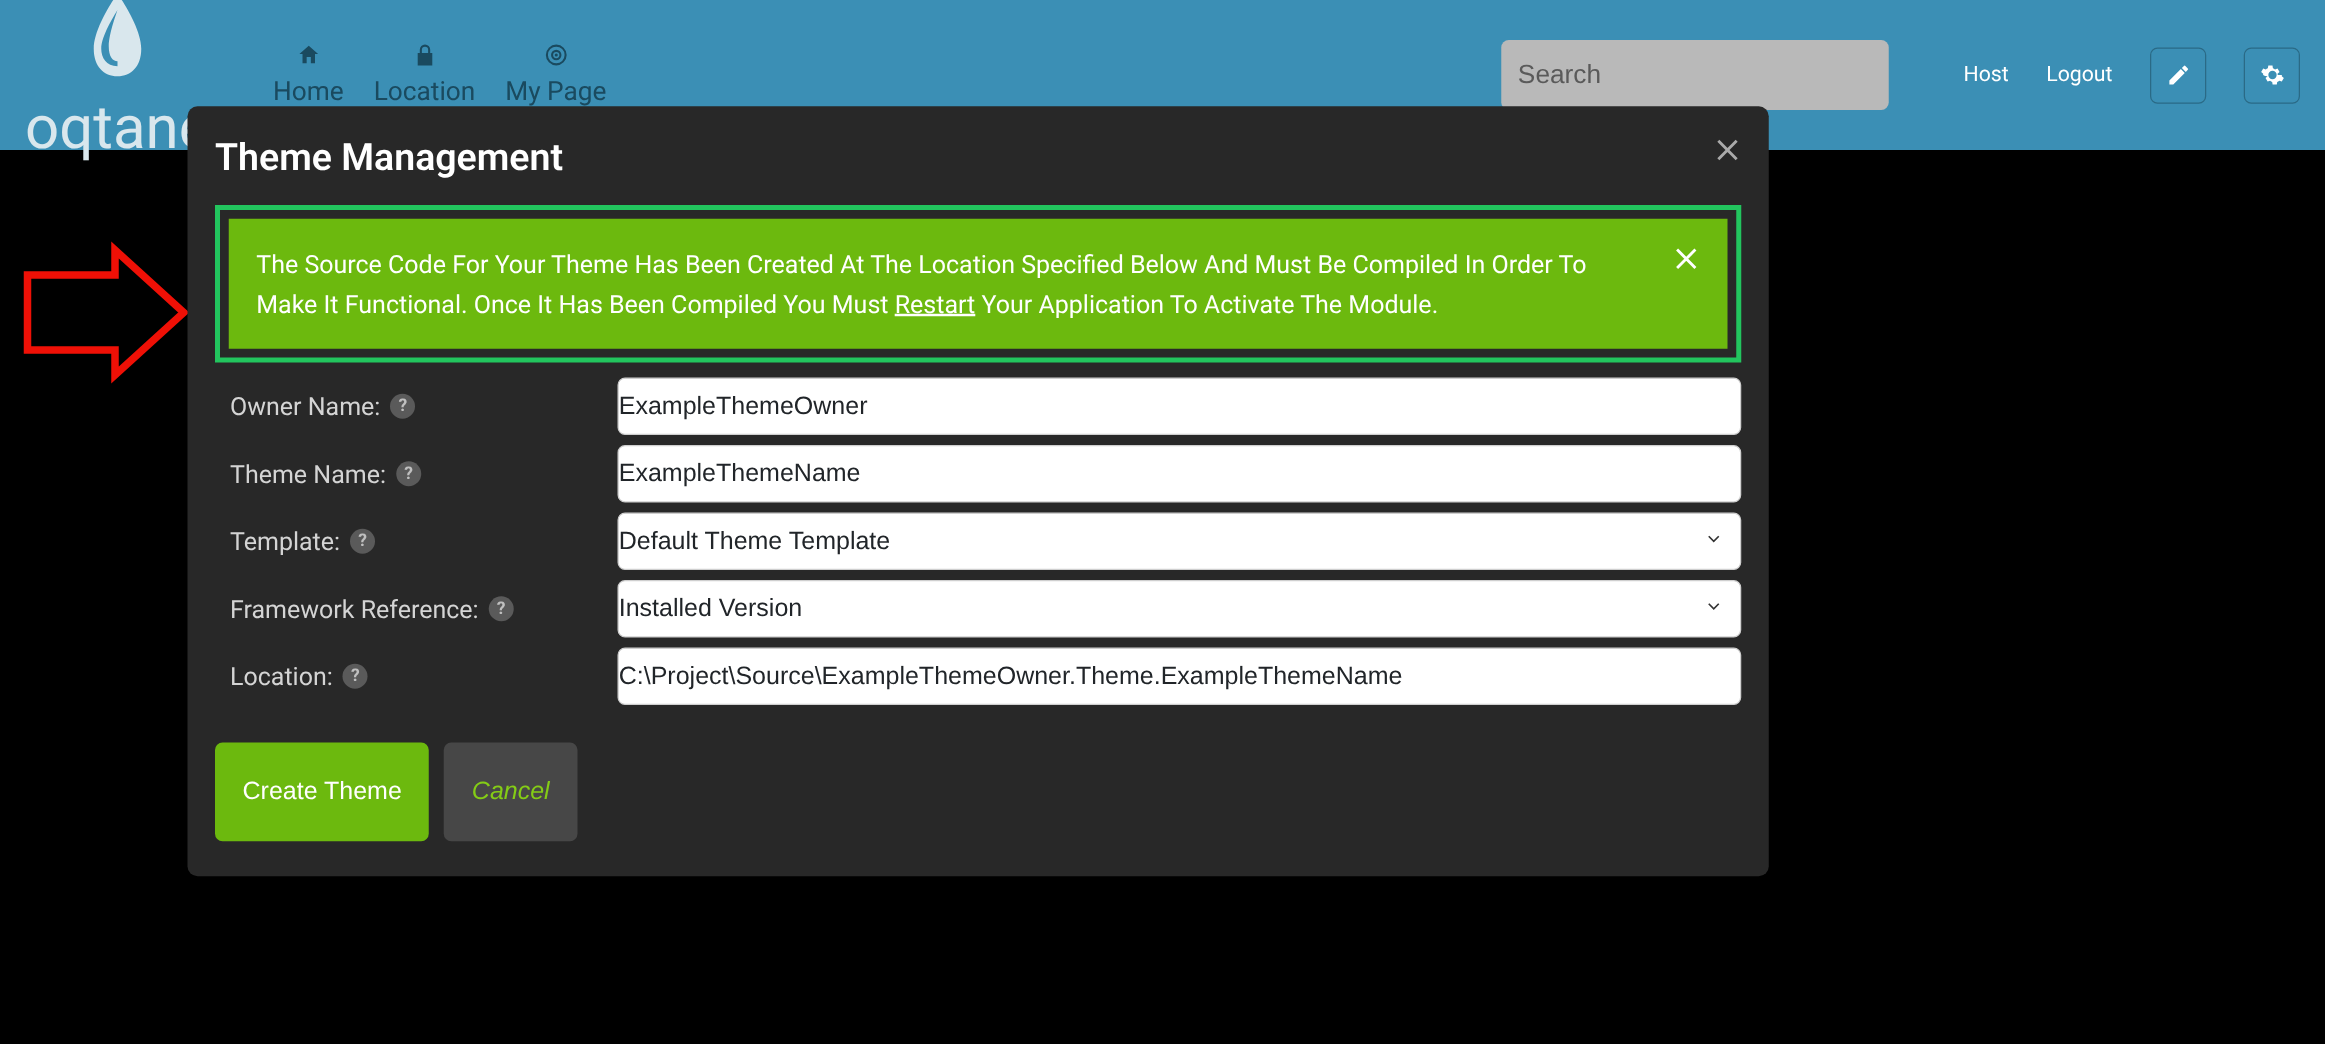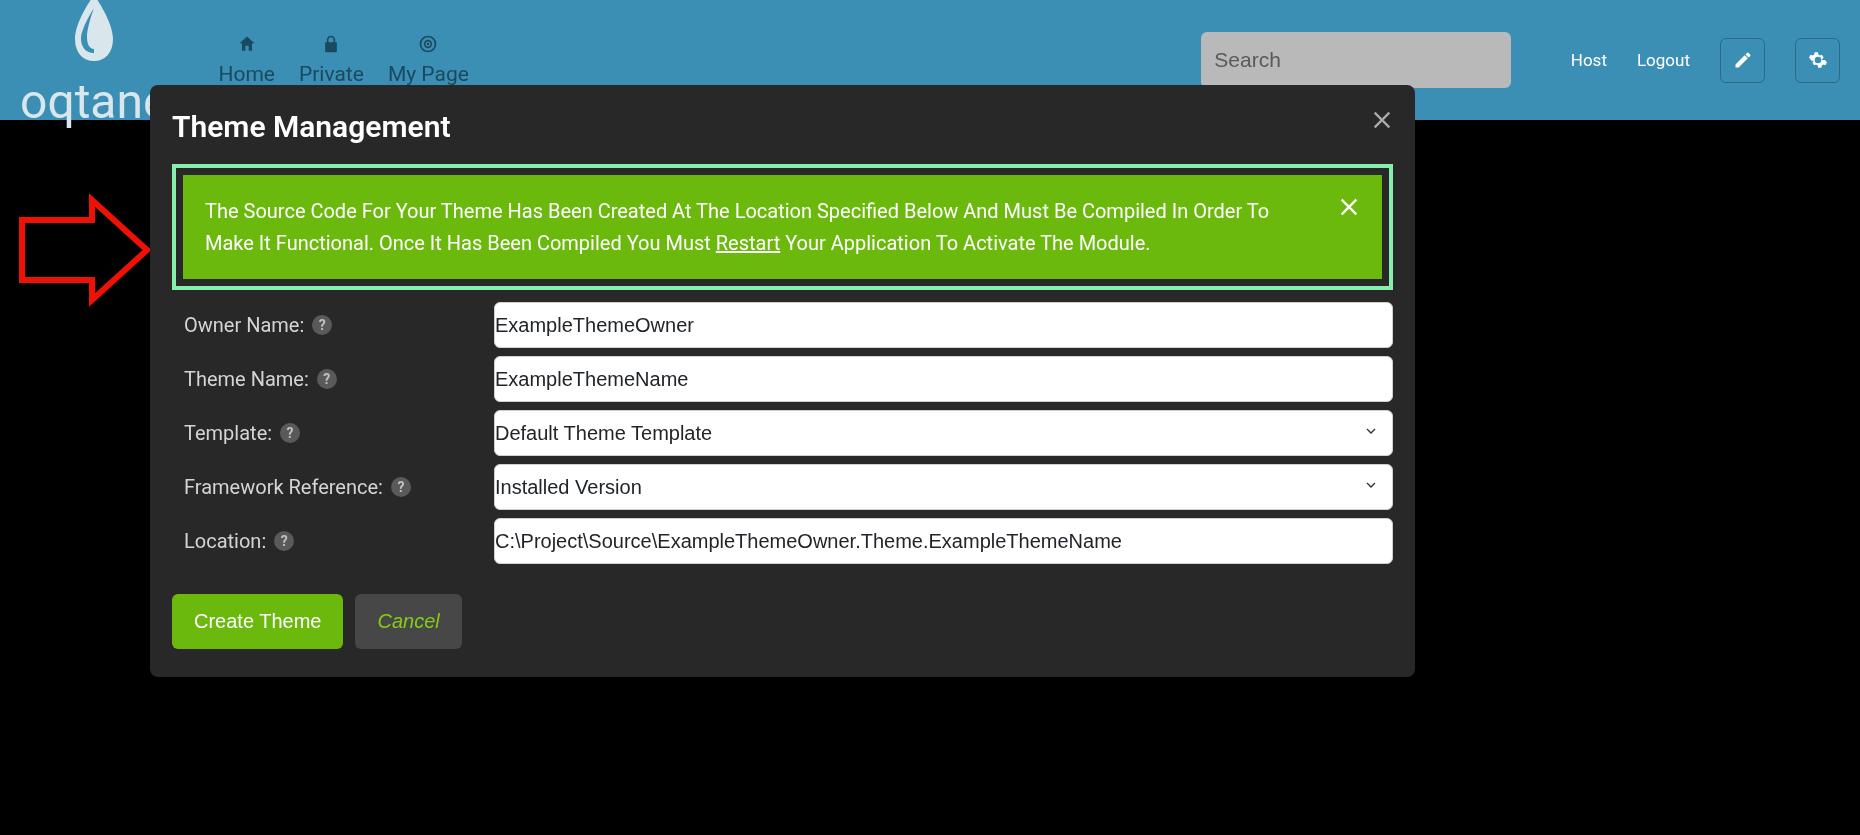--- a/index.html
+++ b/index.html
@@ -111,21 +111,21 @@
   }
   .close-x {
     cursor: pointer;
     color: #aaa;
     font-size: 26px;
     line-height: 1;
   }
   .close-x svg { width: 22px; height: 22px; stroke: #aaa; stroke-width: 2.5; }
 
   .alert-wrap {
-    border: 4px solid #86efac;
+    border: 4px solid #22c55e;
     padding: 7px;
     margin-bottom: 12px;
   }
   .alert {
     background: #6cb90e;
     color: #fff;
     padding: 20px 22px;
     display: flex;
     align-items: flex-start;
     gap: 16px;
@@ -192,21 +192,21 @@
     pointer-events: none;
   }
   .select-caret svg { width: 16px; height: 16px; stroke: #333; stroke-width: 2; fill: none; }
 
   .modal-actions {
     display: flex;
     gap: 12px;
     margin-top: 30px;
   }
   .btn {
-    padding: 16px 22px;
+    padding: 28px 22px;
     border-radius: 6px;
     border: none;
     font-size: 20px;
     cursor: pointer;
   }
   .btn-primary { background: #6cb90e; color: #fff; }
   .btn-secondary { background: #474747; color: #84cc16; font-style: italic; }
 </style>
 </head>
 <body>
@@ -222,21 +222,21 @@
     <div class="nav-link">
       <svg viewBox="0 0 24 24">
           <path d="M12 3l9 8h-3v9h-4v-6H10v6H6v-9H3z"></path>
         </svg>
       <span>Home</span>
     </div>
     <div class="nav-link">
       <svg viewBox="0 0 24 24">
           <path d="M12 2a5 5 0 00-5 5v3H5v12h14V10h-2V7a5 5 0 00-5-5zm-3 8V7a3 3 0 116 0v3H9z"></path>
         </svg>
-      <span>Private</span>
+      <span>Location</span>
     </div>
     <div class="nav-link">
       <svg viewBox="0 0 24 24">
           <circle cx="12" cy="12" r="9" fill="none" stroke="#1a4a5f" stroke-width="2"></circle>
           <circle cx="12" cy="12" r="4" fill="none" stroke="#1a4a5f" stroke-width="2"></circle>
           <circle cx="12" cy="12" r="1.5"></circle>
         </svg>
       <span>My Page</span>
     </div>
   </div>

